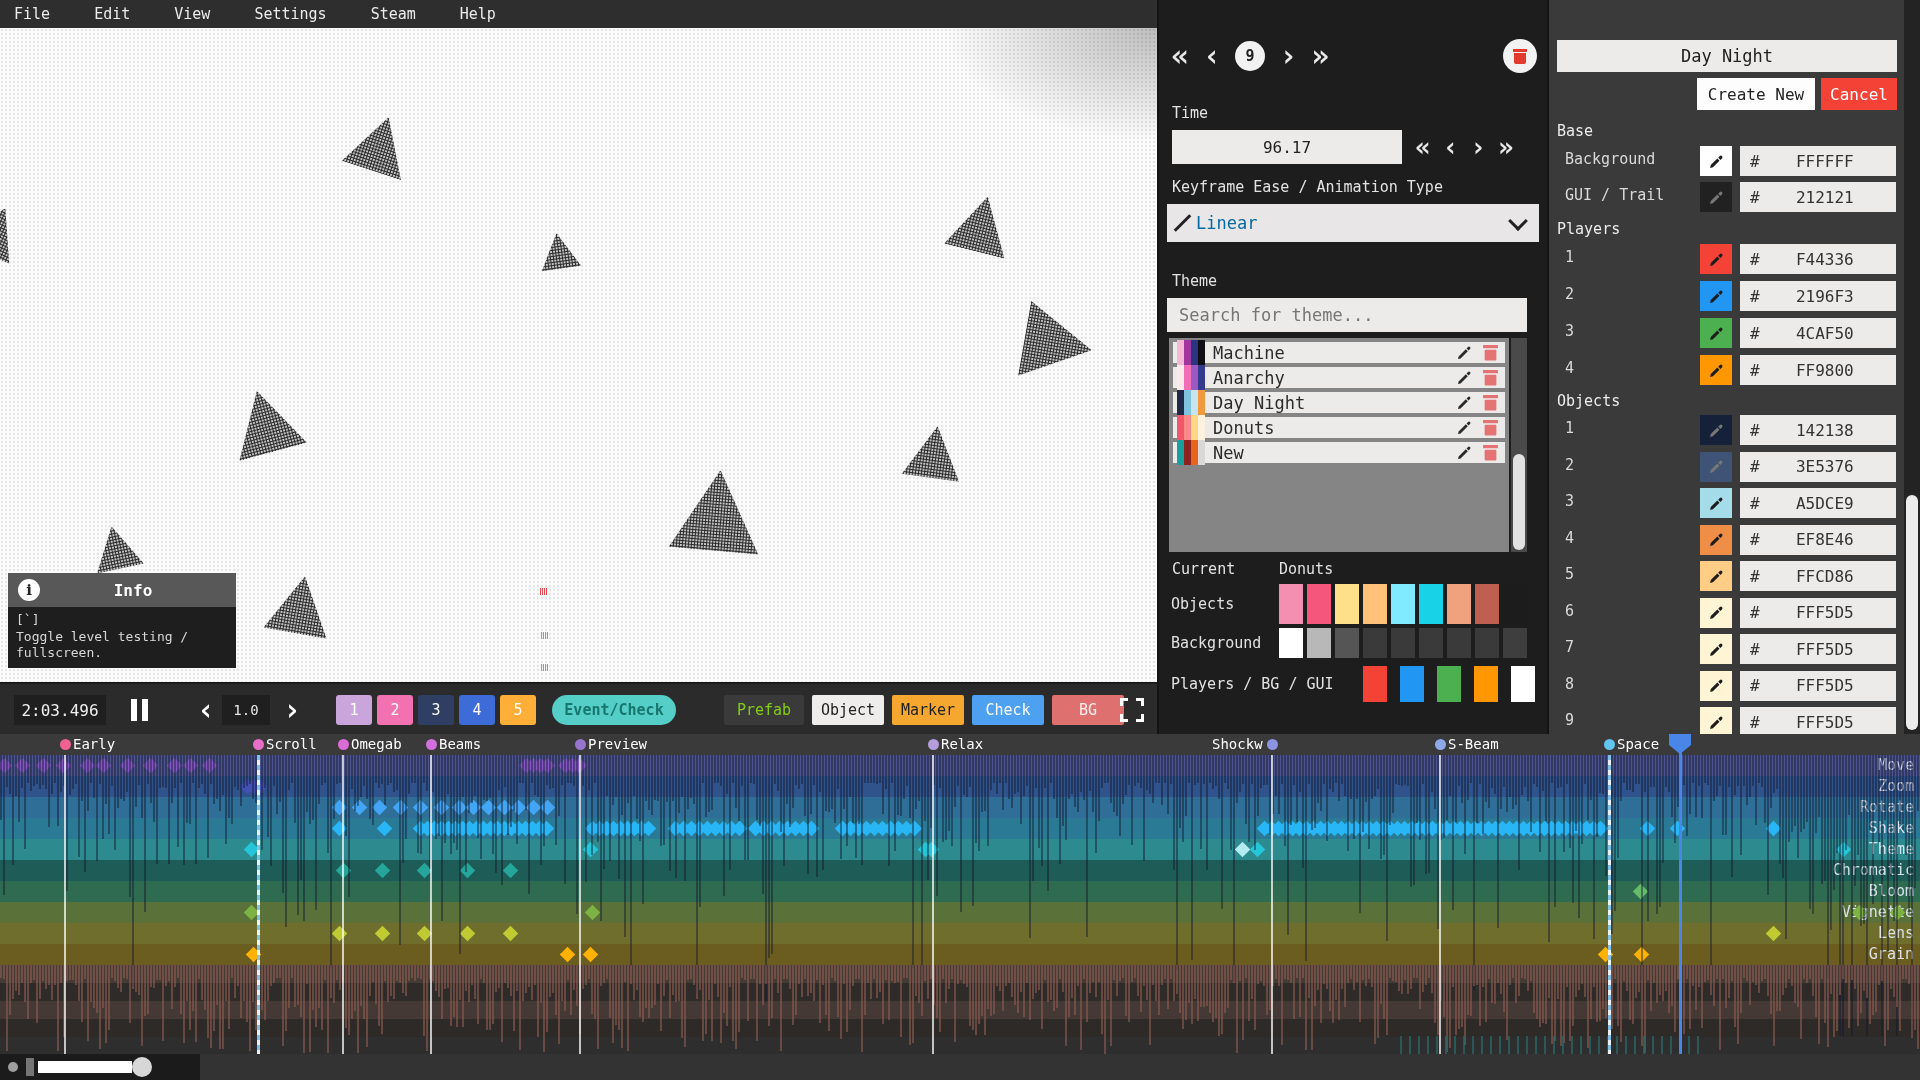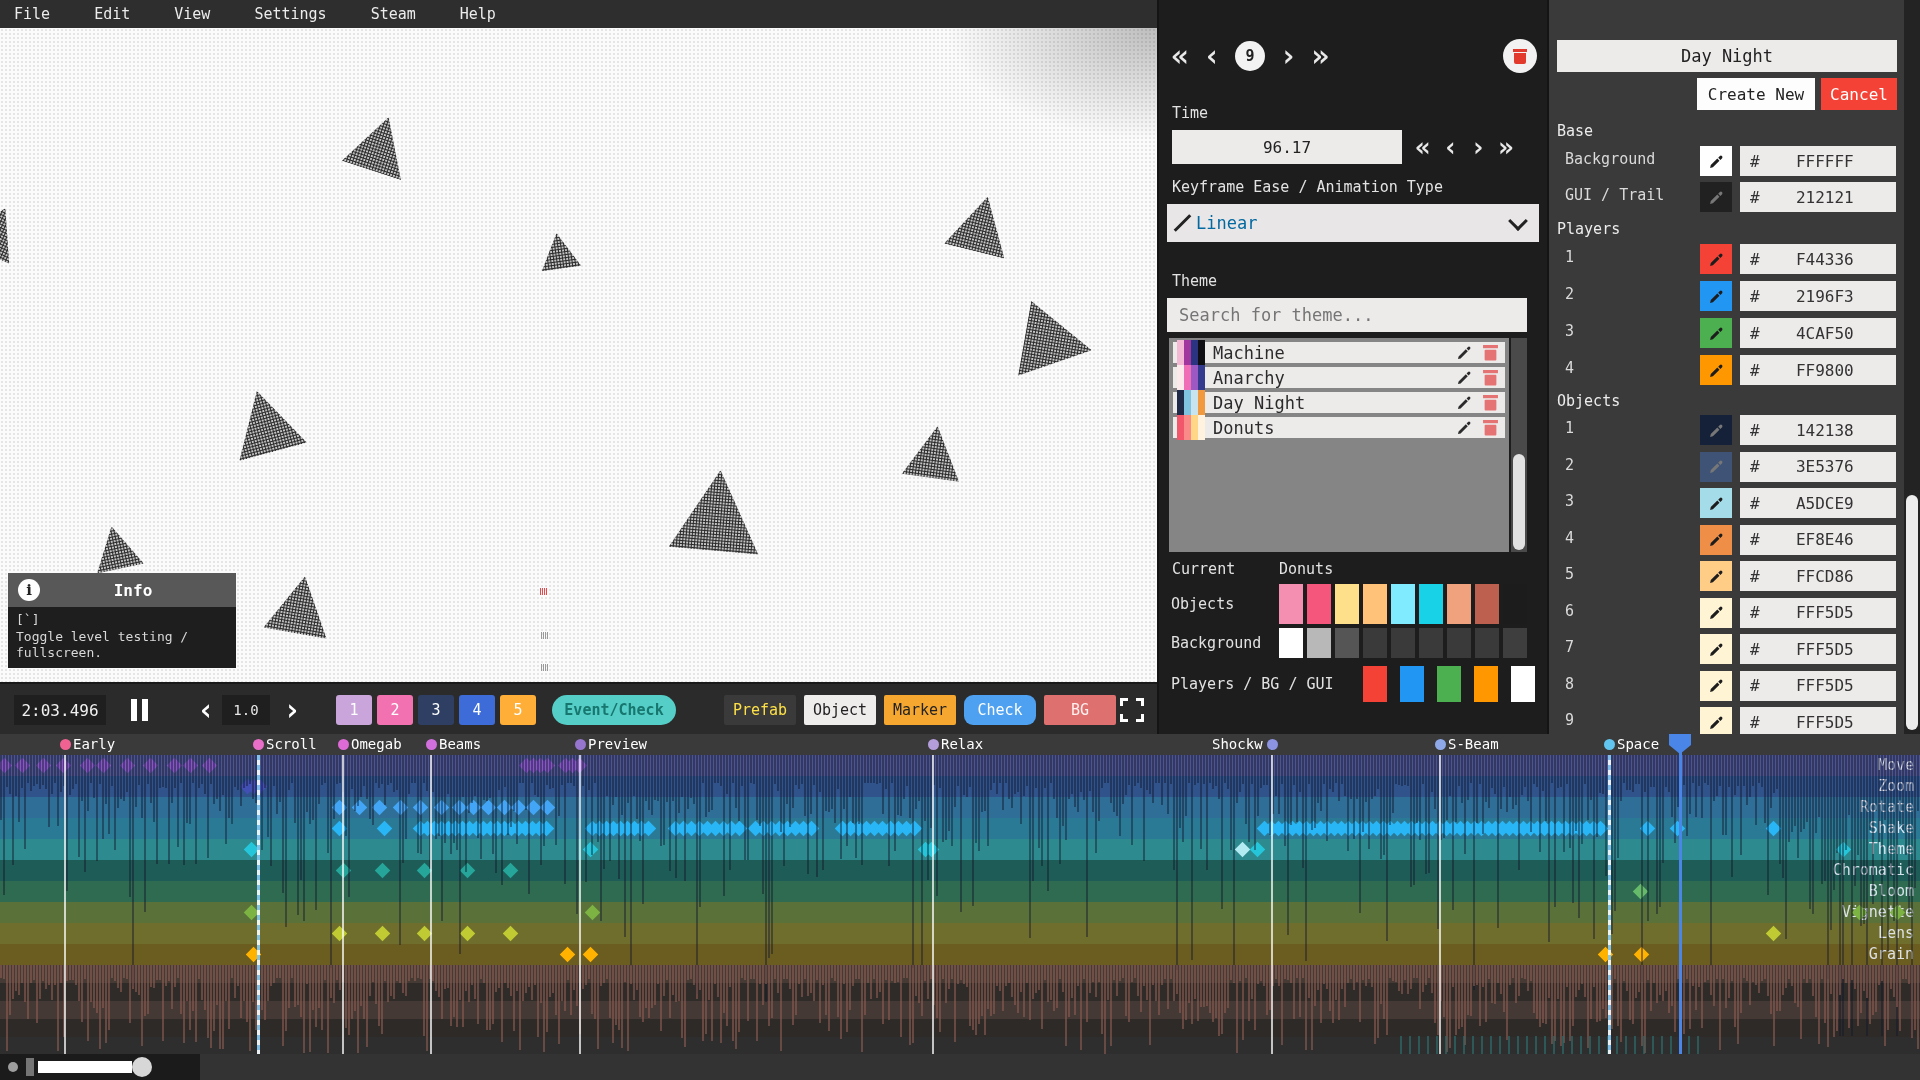--- a/index.html
+++ b/index.html
@@ -167,24 +167,24 @@
   <div class="pb pb-chev" style="left:282px">›</div>
   <div id="pb-layers" style="position: absolute; left: 336px; top: 11px; display: flex; gap: 5px;">
       <div class="pb layer-btn" style="position: static; background: rgb(201, 165, 219);">1</div>
       <div class="pb layer-btn" style="position: static; background: rgb(242, 114, 177);">2</div>
       <div class="pb layer-btn" style="position: static; background: rgb(46, 63, 99);">3</div>
       <div class="pb layer-btn" style="position: static; background: rgb(61, 108, 216);">4</div>
       <div class="pb layer-btn" style="position: static; background: rgb(255, 175, 56);">5</div>
     </div>
   <div class="pb" id="pb-event" style="left: 552px; width: 124px; background: rgb(85, 206, 199); color: rgb(23, 118, 110);">Event/Check</div>
   <div id="pb-modes" style="position: absolute; left: 724px; top: 11px; display: flex; gap: 8px;">
-      <div class="pb mode-btn" style="position: static; width: 72px; background: rgb(58, 58, 58); color: #fde047;">Prefab</div>
+      <div class="pb mode-btn" style="position: static; width: 80px; background: rgb(58, 58, 58); color: #84cc16;">Prefab</div>
       <div class="pb mode-btn" style="position: static; width: 72px; background: rgb(239, 236, 236); color: rgb(34, 34, 34);">Object</div>
       <div class="pb mode-btn" style="position: static; width: 72px; background: rgb(245, 167, 48); color: rgb(34, 34, 34);">Marker</div>
-      <div class="pb mode-btn" style="position: static; width: 72px; background: rgb(77, 161, 240); color: rgb(255, 255, 255); border-radius: 9px;">Check</div>
+      <div class="pb mode-btn" style="position: static; width: 72px; background: rgb(77, 161, 240); color: rgb(255, 255, 255);">Check</div>
       <div class="pb mode-btn" style="position: static; width: 72px; background: rgb(223, 112, 112); color: rgb(255, 240, 240);">BG</div>
     </div>
   <div id="pb-full">
       <i></i>
       <i></i>
       <i></i>
       <i></i>
     </div>
 </div>
 
@@ -281,20 +281,40 @@
         </div>
       </div>
       <div class="theme-row">
         <div class="theme-sw">
           <i style="background: rgb(242, 86, 107);"></i>
           <i style="background: rgb(250, 138, 138);"></i>
           <i style="background: rgb(255, 214, 133);"></i>
           <i style="background: rgb(255, 243, 224);"></i>
         </div>
         <div class="theme-name">Donuts</div>
+        <div class="mini-ic">
+          <svg width="16" height="16" viewBox="0 0 16 16">
+            <path fill="#2b2b2b" d="M2 14 L2.6 11.4 L9.8 4.2 L11.8 6.2 L4.6 13.4 Z M10.6 3.4 L12 2 a1.4 1.4 0 0 1 2 2 L12.6 5.4 Z"></path>
+          </svg>
+        </div>
+        <div class="mini-ic">
+          <svg width="15" height="16" viewBox="0 0 14 15">
+            <rect fill="#e57373" x="0" y="0" width="14" height="3"></rect>
+            <rect fill="#e57373" x="1.5" y="4.5" width="11" height="10" rx="1"></rect>
+          </svg>
+        </div>
+      </div>
+      <div class="theme-row">
+        <div class="theme-sw">
+          <i style="background: rgb(26, 158, 158);"></i>
+          <i style="background: rgb(140, 34, 34);"></i>
+          <i style="background: rgb(232, 100, 31);"></i>
+          <i style="background: rgb(216, 216, 216);"></i>
+        </div>
+        <div class="theme-name">New</div>
         <div class="mini-ic">
           <svg width="16" height="16" viewBox="0 0 16 16">
             <path fill="#2b2b2b" d="M2 14 L2.6 11.4 L9.8 4.2 L11.8 6.2 L4.6 13.4 Z M10.6 3.4 L12 2 a1.4 1.4 0 0 1 2 2 L12.6 5.4 Z"></path>
           </svg>
         </div>
         <div class="mini-ic">
           <svg width="15" height="16" viewBox="0 0 14 15">
             <rect fill="#e57373" x="0" y="0" width="14" height="3"></rect>
             <rect fill="#e57373" x="1.5" y="4.5" width="11" height="10" rx="1"></rect>
           </svg>

